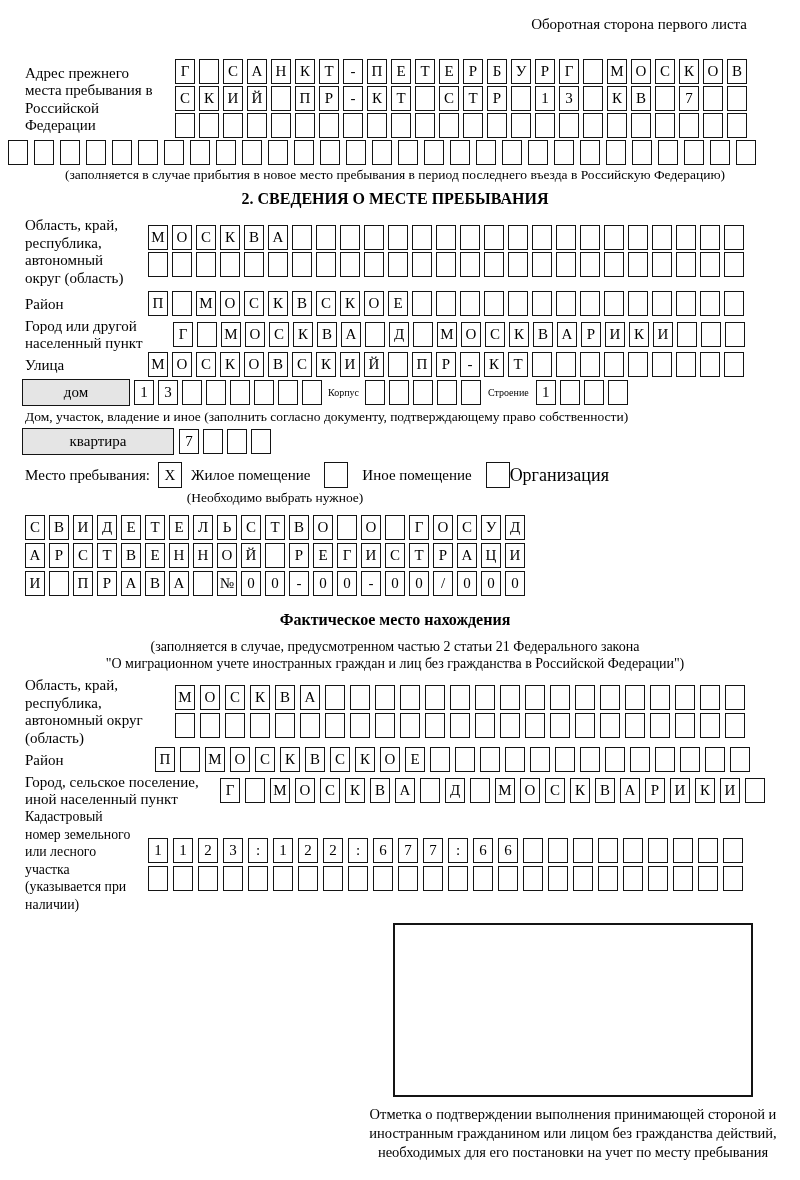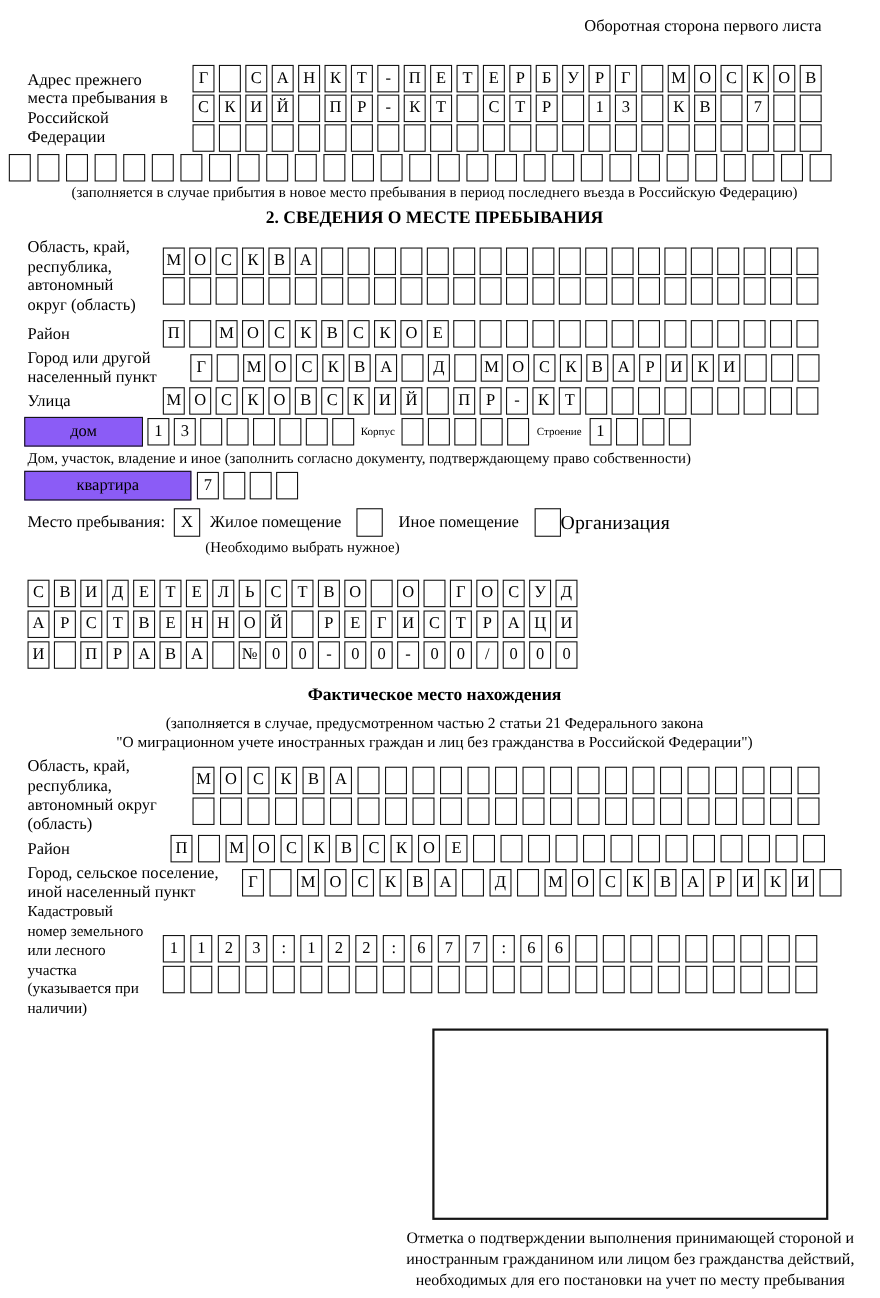--- a/index.html
+++ b/index.html
@@ -15,33 +15,33 @@
   .boxrow{display:flex;gap:4px;margin-bottom:2px;}
   .boxrow.g5{gap:5px;}
   .boxrow.g6{gap:6px;}
   .cell{
     width:20px;height:25px;border:1.8px solid #141414;box-sizing:border-box;flex:none;
     display:flex;align-items:center;justify-content:center;
     font-size:15px;line-height:1;background:#fff;
   }
   .widebox{
     height:27px;border:1.8px solid #141414;box-sizing:border-box;flex:none;
-    display:flex;align-items:center;justify-content:center;font-size:15px;background:#8b5cf6;
+    display:flex;align-items:center;justify-content:center;font-size:15px;background:#e5e5e5;
   }
   .inline-label{font-size:10px;line-height:27px;flex:none;}
   .caption{font-size:13.5px;line-height:16px;margin:2px 0 3px 0;}
   .center{text-align:center;}
   .sec-title{font-size:16px;font-weight:bold;text-align:center;margin:7px 0 9px 0;}
   .stay-row{display:flex;align-items:center;margin-top:6px;}
   .stay-row .opt{display:flex;align-items:center;}
   .checkcell{width:24px;height:26px;}
   .stamp-box{width:360px;height:174px;border:2px solid #141414;box-sizing:border-box;margin-left:368px;margin-top:10px;background:#fff;}
   .stamp-caption{width:480px;margin-left:308px;margin-top:8px;text-align:center;font-size:14.5px;line-height:19px;} .mb4{margin-bottom:4px;}
   .note-lines{font-size:14px;line-height:17px;text-align:center;margin-bottom:5px;}
-  .stay-note{font-size:13.5px;width:340px;margin-left:80px;text-align:center;margin-top:2px;margin-bottom:21px;}
+  .stay-note{font-size:13.5px;width:340px;margin-left:80px;text-align:center;margin-top:2px;margin-bottom:9px;}
 </style>
 </head>
 <body>
 
 <div class="page">
 
   <div class="corner-note">Оборотная сторона первого листа</div>
 
   <div class="field">
     <div class="flabel" style="width:150px;">Адрес прежнего места пребывания в Российской Федерации</div>

